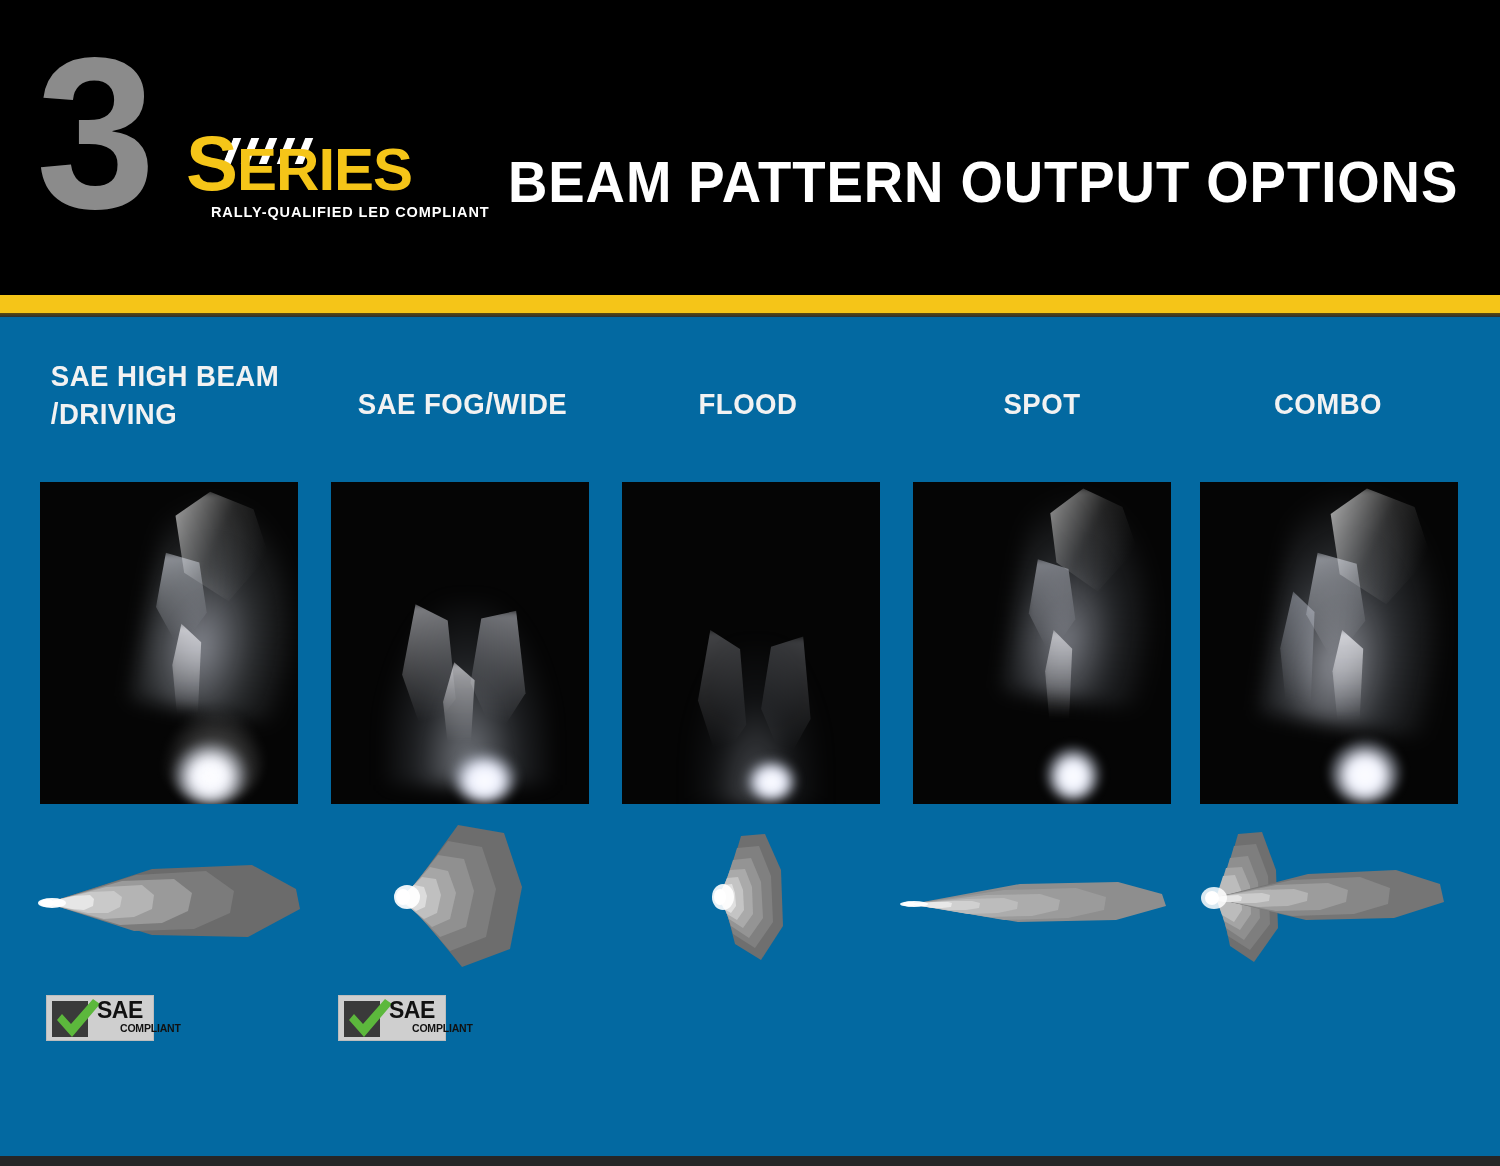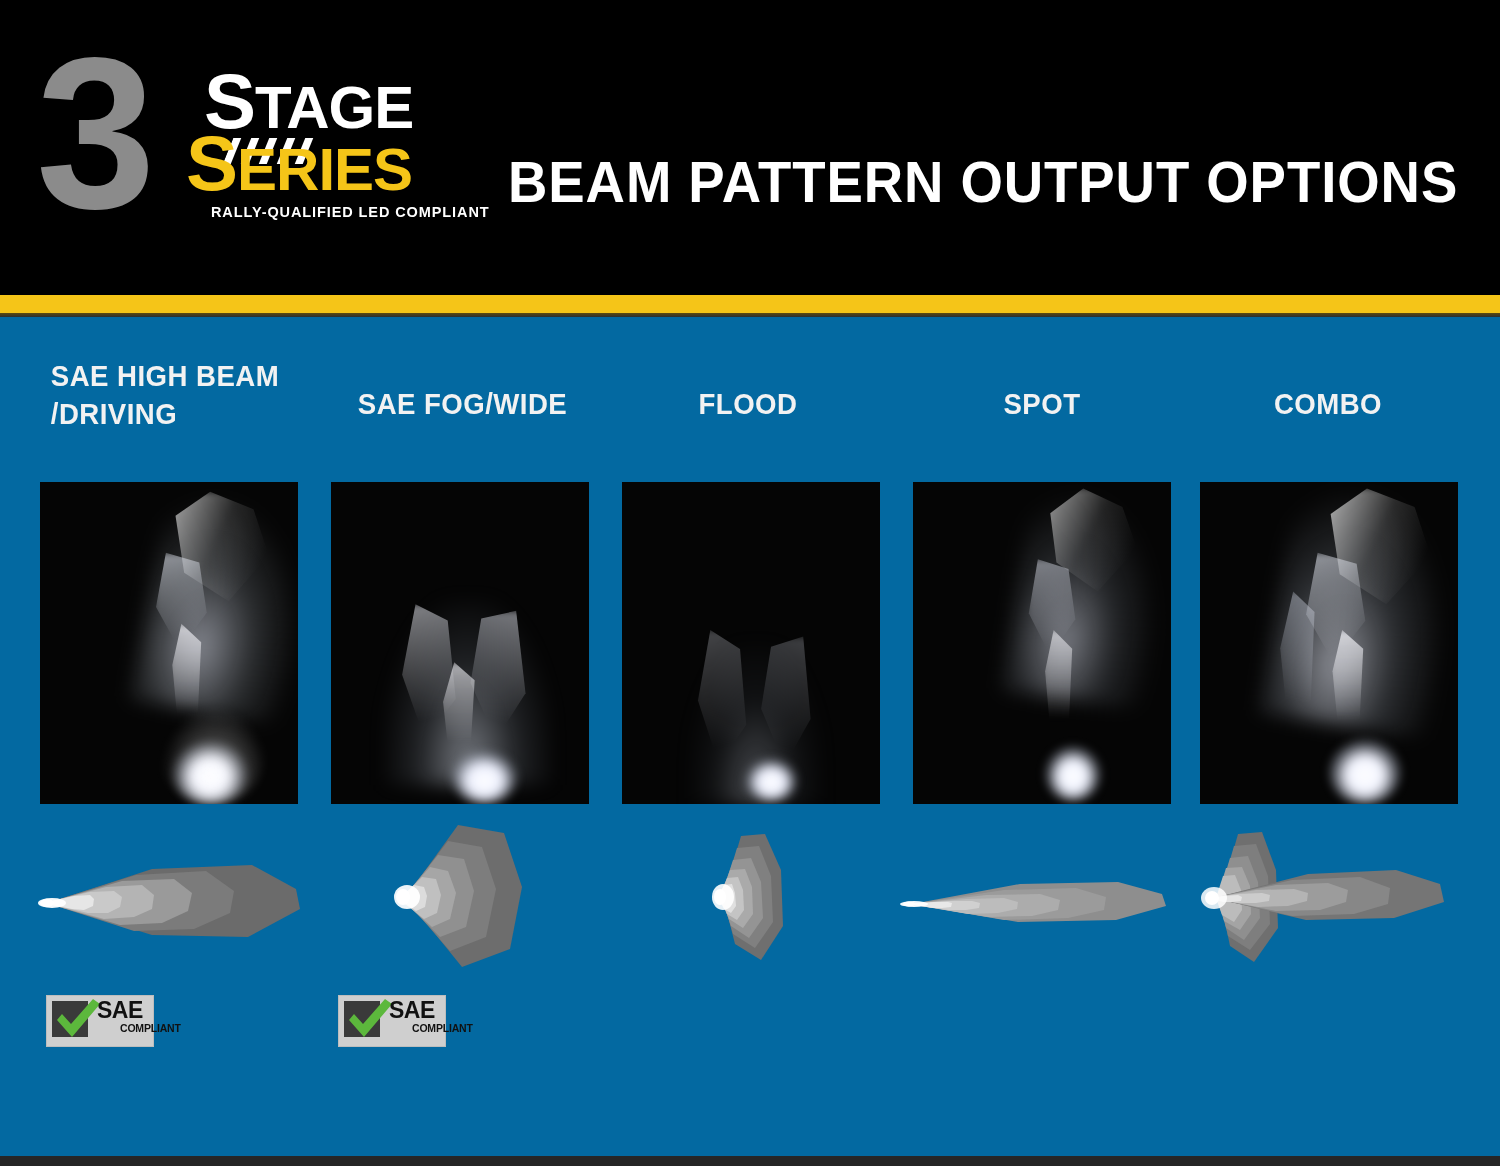--- a/index.html
+++ b/index.html
@@ -127,21 +127,21 @@
     filter:blur(9px);
   }
 
   
   .diagram{position:absolute;}
   .diagram svg{display:block;}
 
   
   .sae{
     position:absolute;
-    width:108px;height:52px;
+    width:108px;height:46px;
     background:#cfcfcf;
     border:1px solid #bdbdbd;
     box-sizing:border-box;
   }
   .sae-check-box{
     position:absolute;left:5px;top:5px;width:36px;height:36px;
     background:#3a3a3a;
   }
   .sae-check{
     position:absolute;left:6px;top:1px;width:52px;height:44px;
@@ -164,21 +164,20 @@
 </head>
 <body>
 
 <div class="page">
 
   <div class="header">
 
     <div class="logo">
       <div class="logo-3">3</div>
 
-      <div class="logo-stage"><span><span class="cap">S</span><span>TAGE</span></span></div>
 
       <div class="stripes">
         <i style="left:0px"></i>
           <i style="left:18px"></i>
           <i style="left:36px"></i>
           <i style="left:54px"></i>
           <i style="left:72px"></i>
       </div>
 
       <div class="logo-series"><span><span class="cap">S</span><span>ERIES</span></span></div>

